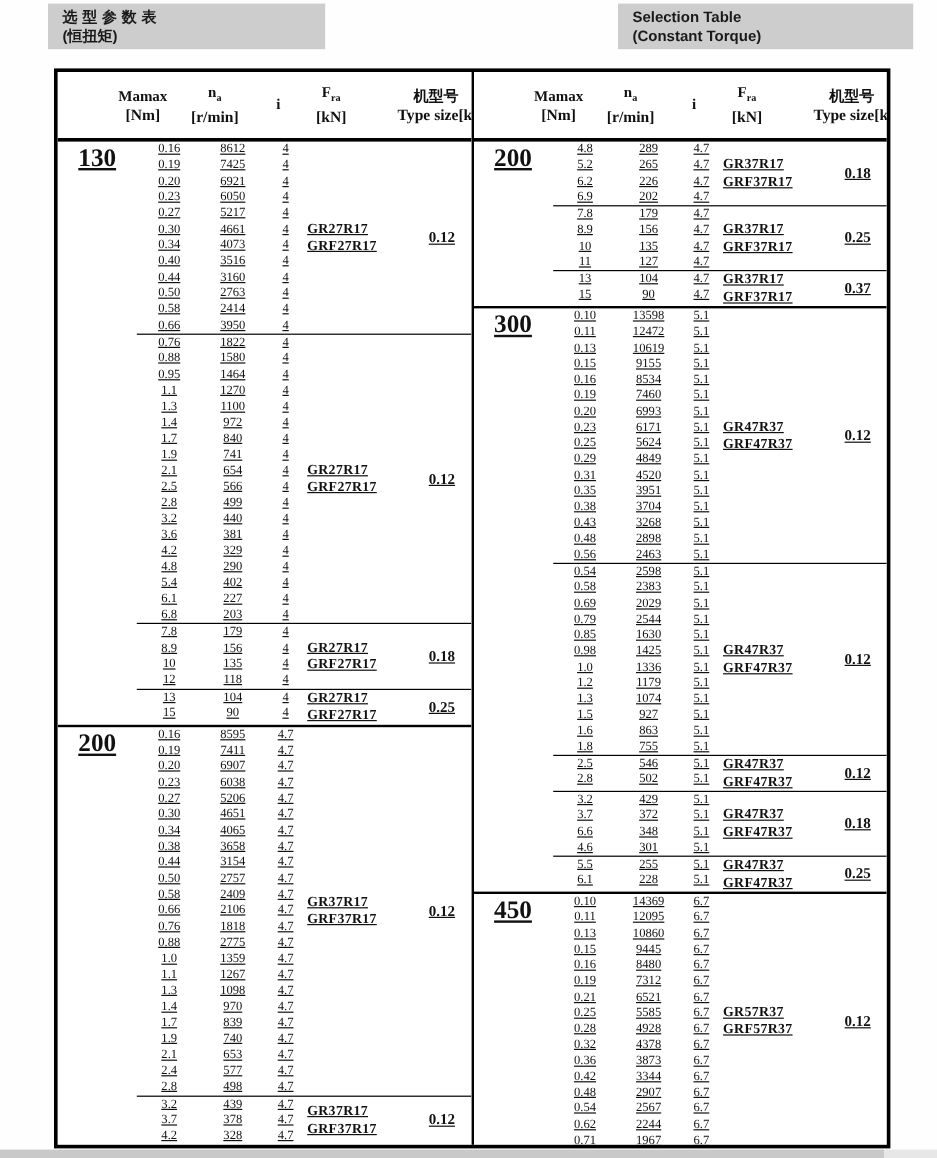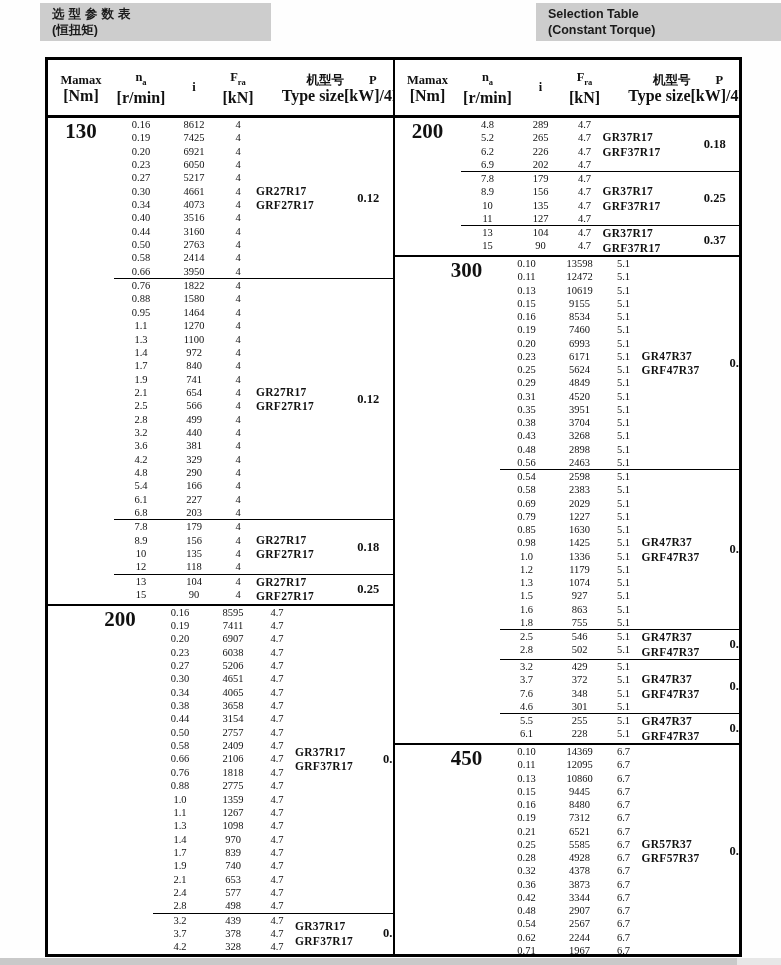--- a/index.html
+++ b/index.html
@@ -8,51 +8,51 @@
     font-family:"Liberation Serif","DejaVu Serif",serif; color:#111; overflow:hidden;
   }
   
   .titlebox {
     position:absolute; top:3px; height:38px; background:#cdcdcd;
     font-family:"Liberation Sans","DejaVu Sans",sans-serif; font-weight:bold;
     font-size:12.5px; line-height:16px; padding:3px 0 0 12px; box-sizing:border-box;
     color:#1a1a1a;
   }
   .titlebox.cn { left:40px; width:231px; }
-  .titlebox.en { left:515px; width:246px;margin-left:21px; }
+  .titlebox.en { left:515px; width:246px; }
   .titlebox .l1.cn-text { letter-spacing:4px; }
   
   .maintable {
     position:absolute; left:45px; top:57px; width:697px; height:900px;
     border:3px solid #000; box-sizing:border-box; background:#fff;
     display:flex;
   }
   .half { flex:1; display:flex; flex-direction:column; overflow:hidden; min-width:0; }
   .half.righthalf { border-left:2.5px solid #000; }
   .half.lefthalf  { --rh:13.35px; }
   .half.righthalf { --rh:13.26px; }
   
   .thead {
     display:flex; align-items:center; height:55px; flex:0 0 55px;
     border-bottom:3px solid #000; font-weight:bold; font-size:12.5px; line-height:15px;
     text-align:center;
   }
   .hcell sub { font-size:8.5px; }
-  .hl2 { font-size:16px;font-family:Liberation Serif, serif; }
+  .hl2 { font-size:13px;font-family:Liberation Serif, serif; }
   
-  .c-mamax { width:66px; flex:0 0 66px; }
+  .c-mamax { width:66px; flex:0 0 66px;padding-left:38px; }
   .c-na    { width:54px; flex:0 0 54px; }
   .c-i     { width:52px; flex:0 0 52px; }
   .c-fra   { width:36px; flex:0 0 36px; }
   .c-type  { width:88px; flex:0 0 88px; text-align:right; }
   .c-p     { flex:1 1 auto; }
   
   .tbody { flex:1; display:flex; flex-direction:column; overflow:hidden; }
-  .block { display:flex; }
-  .block + .block { border-top:2.5px solid #000;padding-left:39px; }
+  .block { display:flex;text-decoration:underline; }
+  .block + .block { border-top:2.5px solid #000; }
   .mamax-cell {
     width:66px; flex:0 0 66px; text-align:center; font-weight:bold;
     font-size:21px; line-height:24px; padding-top:1px;
   }
   .groups { flex:1; display:flex; flex-direction:column; min-width:0;justify-content:flex-end; }
   .group { display:flex; }
   .group + .group { border-top:1.5px solid #000; }
   .rows { display:flex; flex-direction:column; }
   .drow { display:flex; height:var(--rh); line-height:var(--rh); font-size:10.5px; text-align:center; }
   .typecell {
@@ -254,21 +254,21 @@
                     <span class="c-i">329</span>
                     <span class="c-fra">4</span>
                   </div>
                   <div class="drow">
                     <span class="c-na">4.8</span>
                     <span class="c-i">290</span>
                     <span class="c-fra">4</span>
                   </div>
                   <div class="drow">
                     <span class="c-na">5.4</span>
-                    <span class="c-i">166</span>
+                    <span class="c-i">402</span>
                     <span class="c-fra">4</span>
                   </div>
                   <div class="drow">
                     <span class="c-na">6.1</span>
                     <span class="c-i">227</span>
                     <span class="c-fra">4</span>
                   </div>
                   <div class="drow">
                     <span class="c-na">6.8</span>
                     <span class="c-i">203</span>
@@ -699,21 +699,21 @@
                     <span class="c-i">2383</span>
                     <span class="c-fra">5.1</span>
                   </div>
                   <div class="drow">
                     <span class="c-na">0.69</span>
                     <span class="c-i">2029</span>
                     <span class="c-fra">5.1</span>
                   </div>
                   <div class="drow">
                     <span class="c-na">0.79</span>
-                    <span class="c-i">1227</span>
+                    <span class="c-i">2544</span>
                     <span class="c-fra">5.1</span>
                   </div>
                   <div class="drow">
                     <span class="c-na">0.85</span>
                     <span class="c-i">1630</span>
                     <span class="c-fra">5.1</span>
                   </div>
                   <div class="drow">
                     <span class="c-na">0.98</span>
                     <span class="c-i">1425</span>
@@ -781,21 +781,21 @@
                     <span class="c-na">3.2</span>
                     <span class="c-i">429</span>
                     <span class="c-fra">5.1</span>
                   </div>
                   <div class="drow">
                     <span class="c-na">3.7</span>
                     <span class="c-i">372</span>
                     <span class="c-fra">5.1</span>
                   </div>
                   <div class="drow">
-                    <span class="c-na">7.6</span>
+                    <span class="c-na">6.6</span>
                     <span class="c-i">348</span>
                     <span class="c-fra">5.1</span>
                   </div>
                   <div class="drow">
                     <span class="c-na">4.6</span>
                     <span class="c-i">301</span>
                     <span class="c-fra">5.1</span>
                   </div>
                 </div>
                 <div class="typecell">

